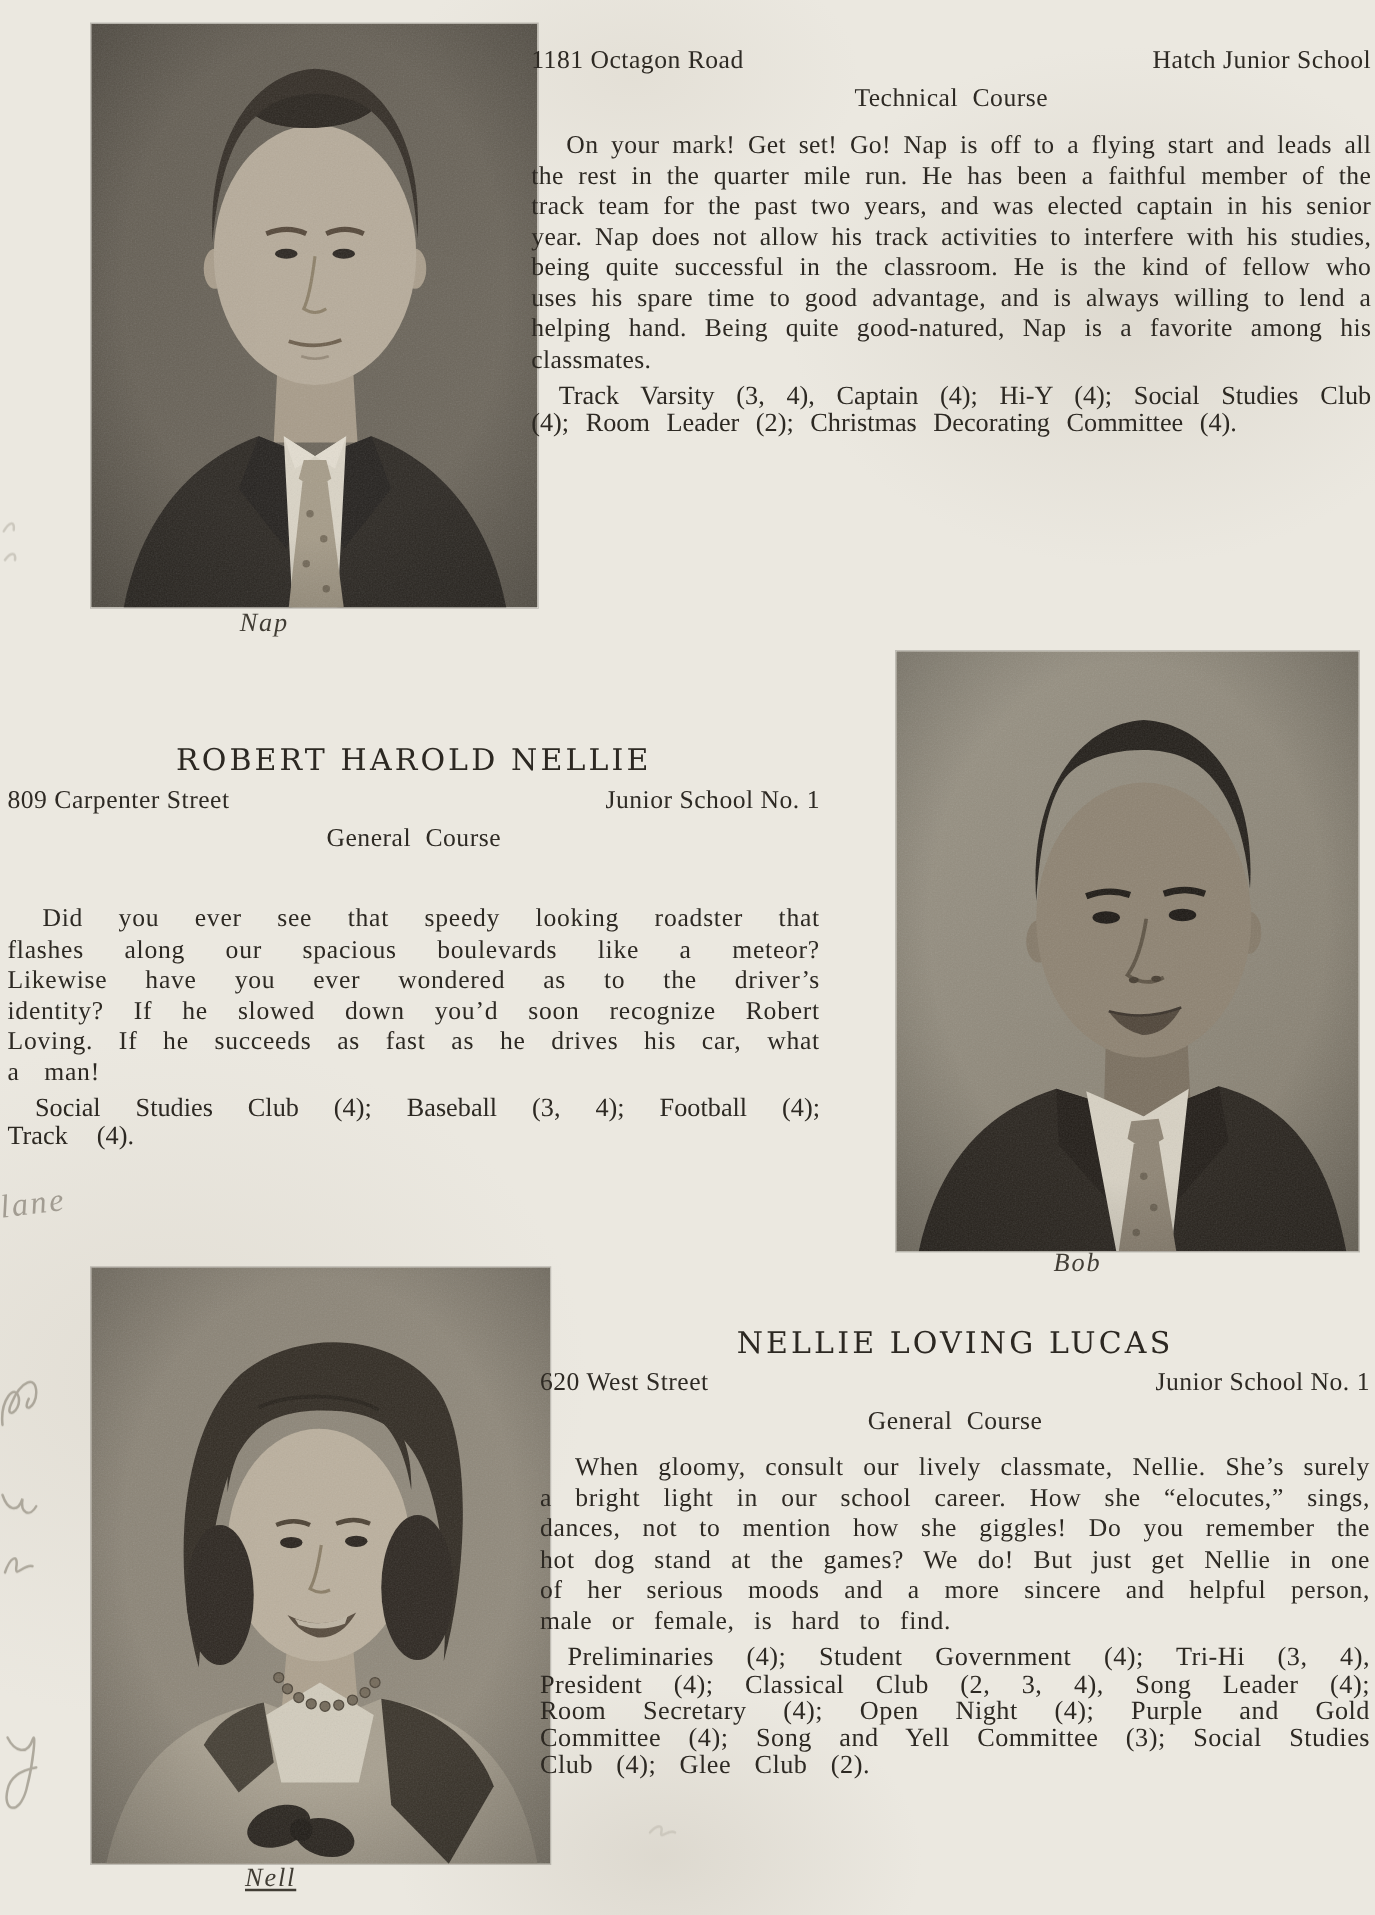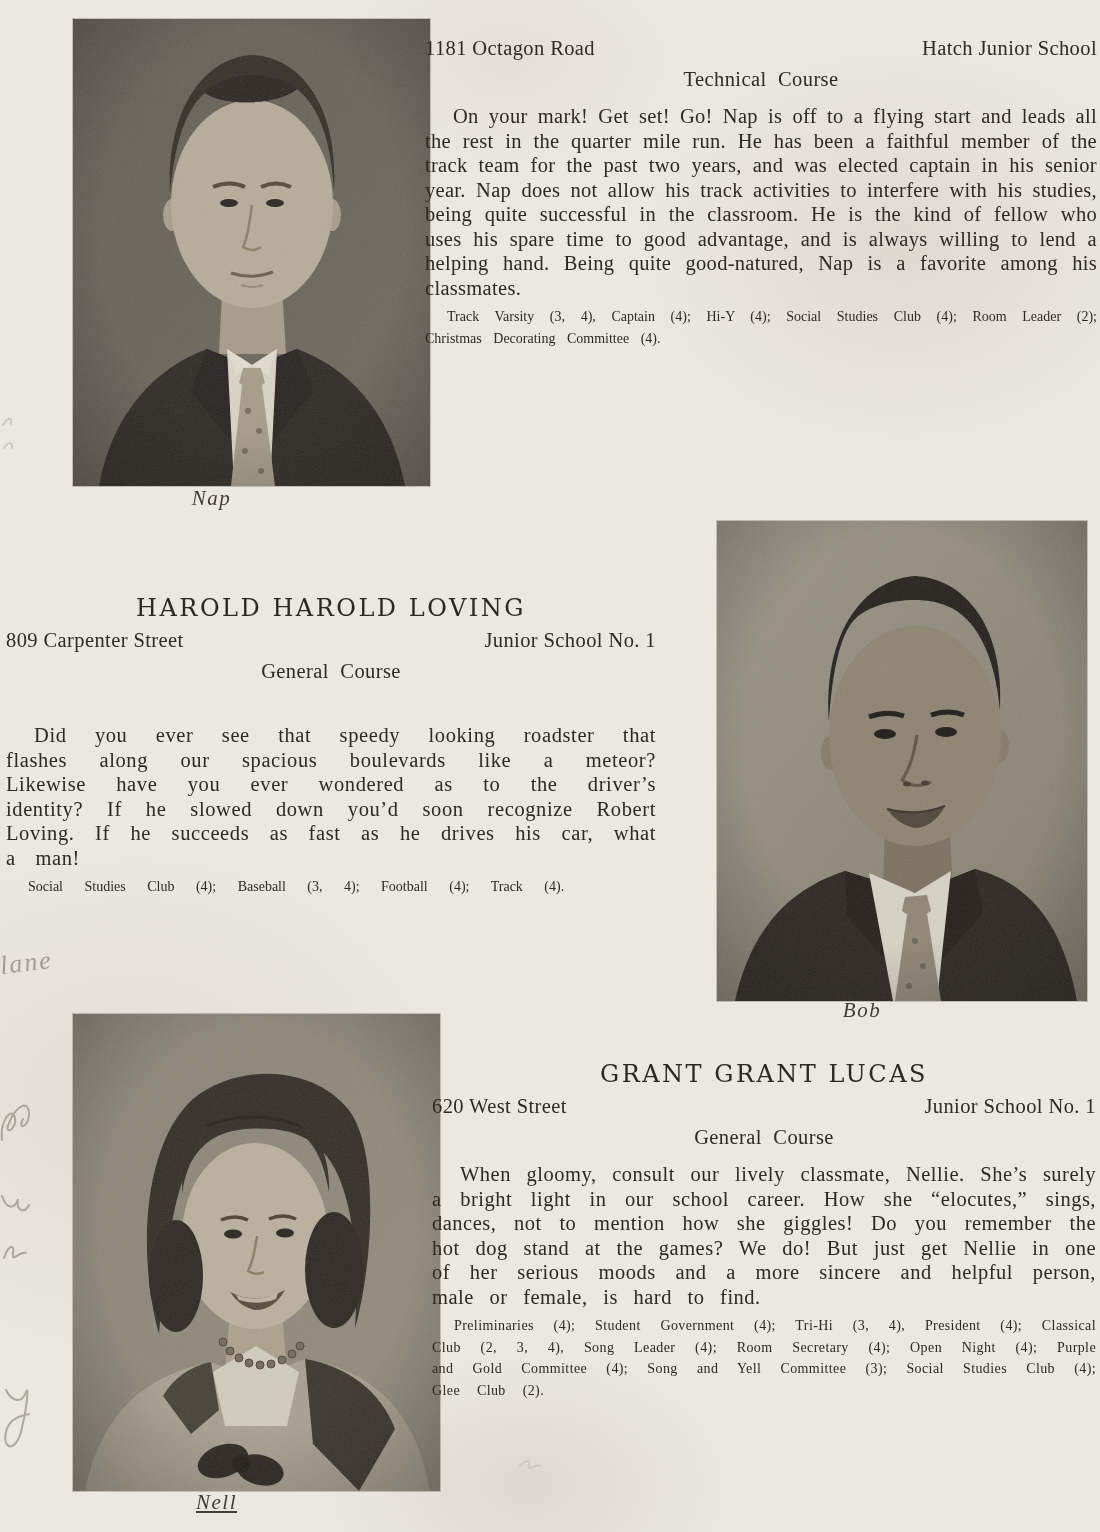--- a/index.html
+++ b/index.html
@@ -26,21 +26,21 @@
   }
   .addr-row{display:flex;justify-content:space-between;margin-top:7px;
     font-size:20.5px;letter-spacing:.4px;gap:27px;}
   .course{text-align:center;margin-top:8px;font-size:20.5px;word-spacing:6px;letter-spacing:.4px;font-family:Liberation Serif, serif;}
   .bio{margin:13px 0 0 0;text-align:justify;text-indent:28px;
     font-size:20.5px;line-height:24.5px;color:#2d2923;}
   .t1 .bio{word-spacing:4.5px;letter-spacing:.3px;}
   .t2 .bio{word-spacing:14px;letter-spacing:.6px;margin-top:40px;}
   .t3 .bio{word-spacing:10px;letter-spacing:.5px;}
   .acts{margin:6px 0 0 0;text-align:justify;text-indent:22px;
-    font-size:14px;line-height:21.5px;color:#2d2923;}
+    font-size:21px;line-height:21.5px;color:#2d2923;}
   .t1 .acts{word-spacing:8px;}
   .t2 .acts{word-spacing:18px;}
   .t3 .acts{word-spacing:13px;letter-spacing:.4px;}
   
   .photo{position:absolute;line-height:0;box-shadow:0 0 0 1px rgba(60,55,46,.25);}
   .p1{left:33px;top:3px;width:357px;height:467px;}
   .p2{left:677px;top:505px;width:370px;height:480px;}
   .p3{left:33px;top:998px;width:367px;height:477px;}
   .caption{
     position:absolute;text-align:center;font-style:italic;
@@ -133,21 +133,21 @@
     <div class="addr-row">
       <span>1181 Octagon Road</span>
       <span>Hatch Junior School</span>
     </div>
     <div class="course">Technical Course</div>
     <p class="bio">On your mark!  Get set!  Go!  Nap is off to a flying start and leads all the rest in the quarter mile run.  He has been a faithful member of the track team for the past two years, and was elected captain in his senior year.  Nap does not allow his track activities to interfere with his studies, being quite successful in the classroom.  He is the kind of fellow who uses his spare time to good advantage, and is always willing to lend a helping hand.  Being quite good-natured, Nap is a favorite among his classmates.</p>
     <p class="acts">Track Varsity (3, 4), Captain (4); Hi-Y (4); Social Studies Club (4); Room Leader (2); Christmas Decorating Committee (4).</p>
   </section>
 
   <section class="entry t2">
-    <h2 class="name">HAROLD HAROLD LOVING</h2>
+    <h2 class="name">ROBERT HAROLD NELLIE</h2>
     <div class="addr-row">
       <span>809 Carpenter Street</span>
       <span>Junior School No. 1</span>
     </div>
     <div class="course">General Course</div>
     <p class="bio">Did you ever see that speedy looking roadster that flashes along our spacious boulevards like a meteor?  Likewise have you ever wondered as to the driver’s identity?  If he slowed down you’d soon recognize Robert Loving.  If he succeeds as fast as he drives his car, what a man!</p>
     <p class="acts">Social Studies Club (4); Baseball (3, 4); Football (4); Track (4).</p>
   </section>
 
   <figure class="photo p2">
@@ -239,21 +239,21 @@
       <ellipse cx="150" cy="447" rx="26" ry="16" fill="#2c2721" transform="rotate(-18 150 447)"></ellipse>
       <ellipse cx="187" cy="456" rx="24" ry="15" fill="#2c2721" transform="rotate(14 187 456)"></ellipse>
       <circle cx="168" cy="450" r="9" fill="#221e19"></circle>
       <rect width="367" height="477" fill="url(#vg3)"></rect>
       <rect width="367" height="477" filter="url(#grain)" opacity="0.14"></rect>
     </svg>
   </figure>
   <div class="caption c3">Nell</div>
 
   <section class="entry t3">
-    <h2 class="name">GRANT GRANT LUCAS</h2>
+    <h2 class="name">NELLIE LOVING LUCAS</h2>
     <div class="addr-row">
       <span>620 West Street</span>
       <span>Junior School No. 1</span>
     </div>
     <div class="course">General Course</div>
     <p class="bio">When gloomy, consult our lively classmate, Nellie.  She’s surely a bright light in our school career.  How she “elocutes,” sings, dances, not to mention how she giggles!  Do you remember the hot dog stand at the games?  We do!  But just get Nellie in one of her serious moods and a more sincere and helpful person, male or female, is hard to find.</p>
     <p class="acts">Preliminaries (4); Student Government (4); Tri-Hi (3, 4), President (4); Classical Club (2, 3, 4), Song Leader (4); Room Secretary (4); Open Night (4); Purple and Gold Committee (4); Song and Yell Committee (3); Social Studies Club (4); Glee Club (2).</p>
   </section>
 
 </div>

